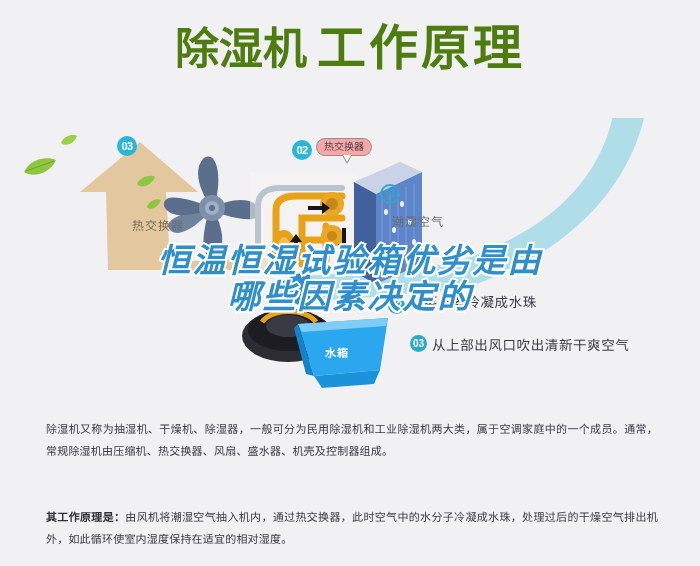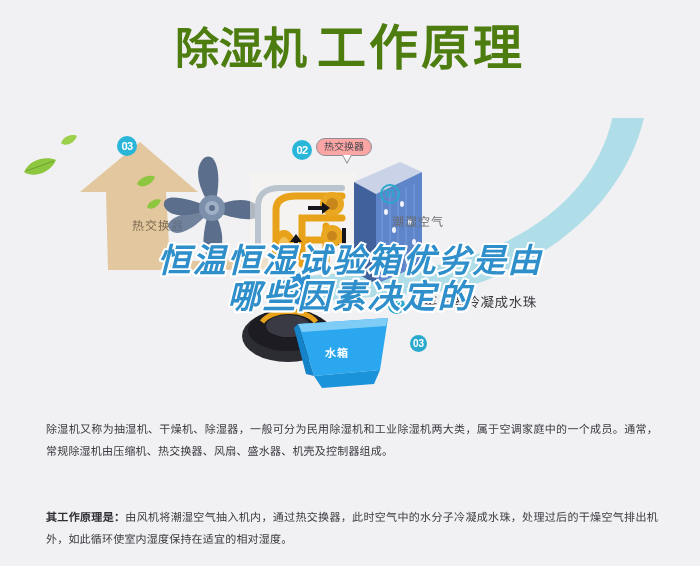--- a/index.html
+++ b/index.html
@@ -349,20 +349,21 @@
       <polygon points="6,10 96,4 88,56 22,62" fill="#2aa7ee"></polygon>
       <polygon points="6,10 22,62 14,60 2,14" fill="#1483c9"></polygon>
       <polygon points="22,62 88,56 82,70 30,74" fill="#1a93db"></polygon>
       <polygon points="6,10 96,4 94,12 10,18" fill="#7fcdf6"></polygon>
     </svg>
     <div class="tank-label">水箱</div>
 
     <div class="cap-badge" id="cap-badge-02">02</div>
     <div class="cap" id="cap-02">过蒸发器冷凝成水珠</div>
     <div class="cap-badge" id="cap-badge-03">03</div>
+    <div class="cap" id="cap-03">从上部出风口吹出清新干爽空气</div>
   </div>
 
   <div class="overlay">
     <span class="line">恒温恒湿试验箱优劣是由</span>
     <span class="line">哪些因素决定的</span>
   </div>
 
   <div class="body-copy">
     <p>除湿机又称为抽湿机、干燥机、除湿器，一般可分为民用除湿机和工业除湿机两大类，属于空调家庭中的一个成员。通常，常规除湿机由压缩机、热交换器、风扇、盛水器、机壳及控制器组成。</p>
     <p><span class="lead">其工作原理是：</span><span>由风机将潮湿空气抽入机内，通过热交换器，此时空气中的水分子冷凝成水珠，处理过后的干燥空气排出机外，如此循环使室内湿度保持在适宜的相对湿度。</span></p>

